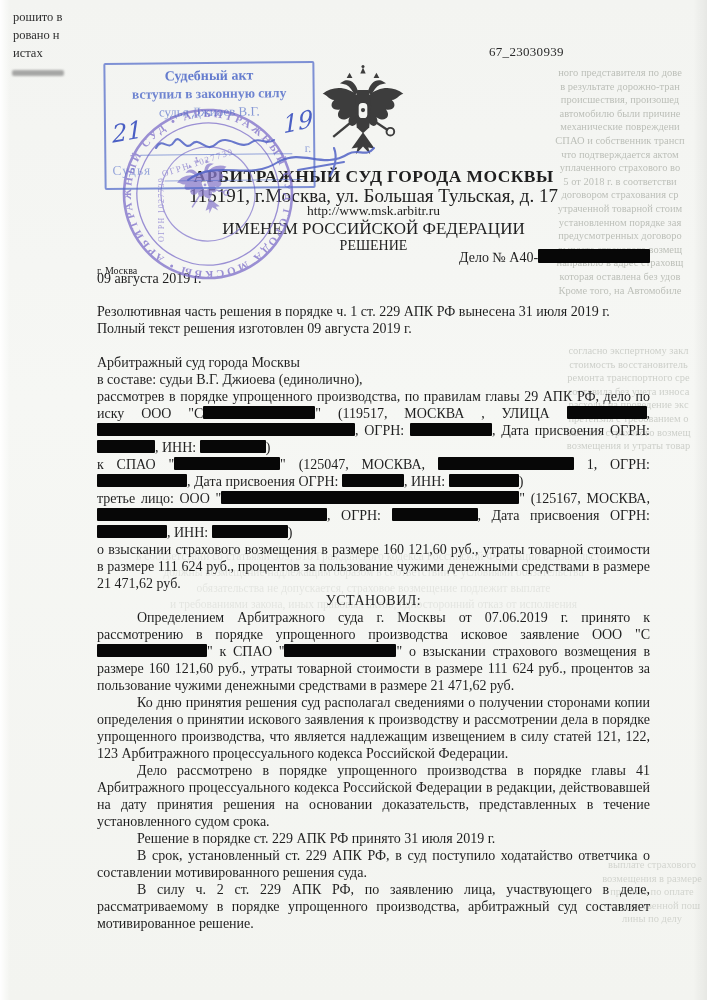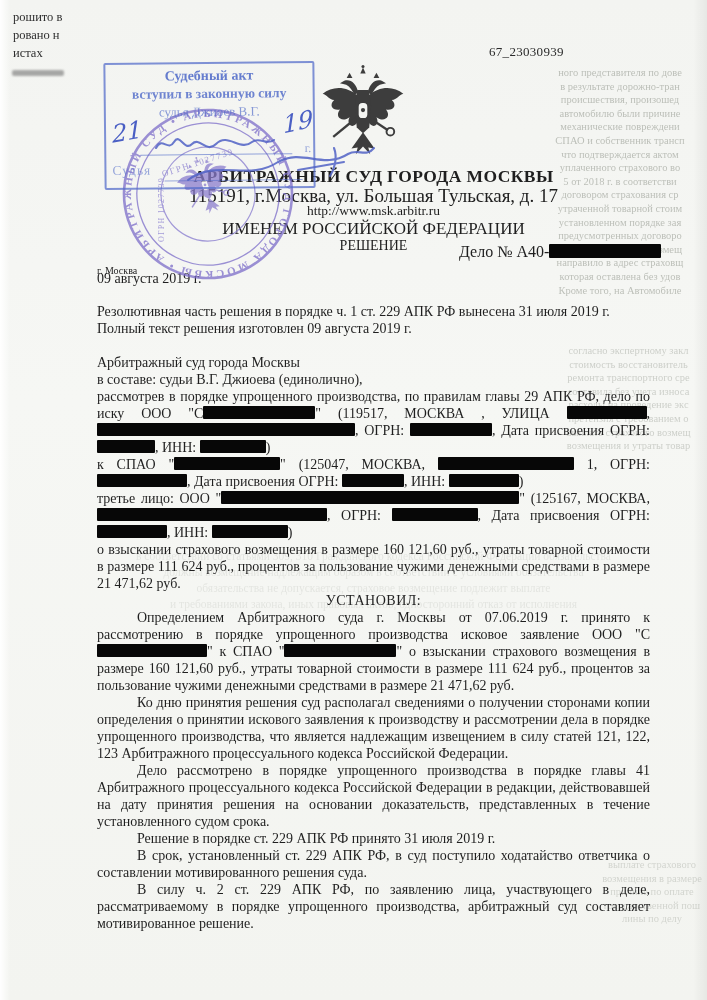--- a/index.html
+++ b/index.html
@@ -41,21 +41,21 @@
   
   .header-block{position:absolute;left:97px;top:165px;width:553px;text-align:center;z-index:2;}
   .court-name{font-size:17.5px;font-weight:bold;letter-spacing:.4px;line-height:22px;}
   .court-address{font-size:19px;line-height:15px;margin-top:1px;}
   .court-site{font-size:13.5px;line-height:15px;}
   .in-name{font-size:17px;line-height:16px;margin-top:3px;}
   .doc-type{font-size:14px;line-height:16px;margin-top:1px;}
 
   .city{position:absolute;left:97px;top:265px;font-size:10px;z-index:2;}
   .doc-date{position:absolute;left:97px;top:271px;font-size:14px;z-index:2;}
-  .case-row{position:absolute;left:459px;top:243px;font-size:16px;z-index:2;white-space:nowrap;}
+  .case-row{position:absolute;left:459px;top:249px;font-size:14px;z-index:2;white-space:nowrap;}
 
   
   .doc-body{position:absolute;left:97px;top:303px;width:553px;z-index:2;}
   .doc-body p{margin:0;font-size:14px;line-height:17px;text-align:justify;}
   .doc-body p.center{text-align:center;letter-spacing:.5px;}
   .doc-body p.indent{text-indent:40px;}
   .doc-body p.gap{margin-top:17px;}
   .redact{display:inline-block;height:13px;background:#070707;vertical-align:-1px;border-radius:1px;}
 
   

